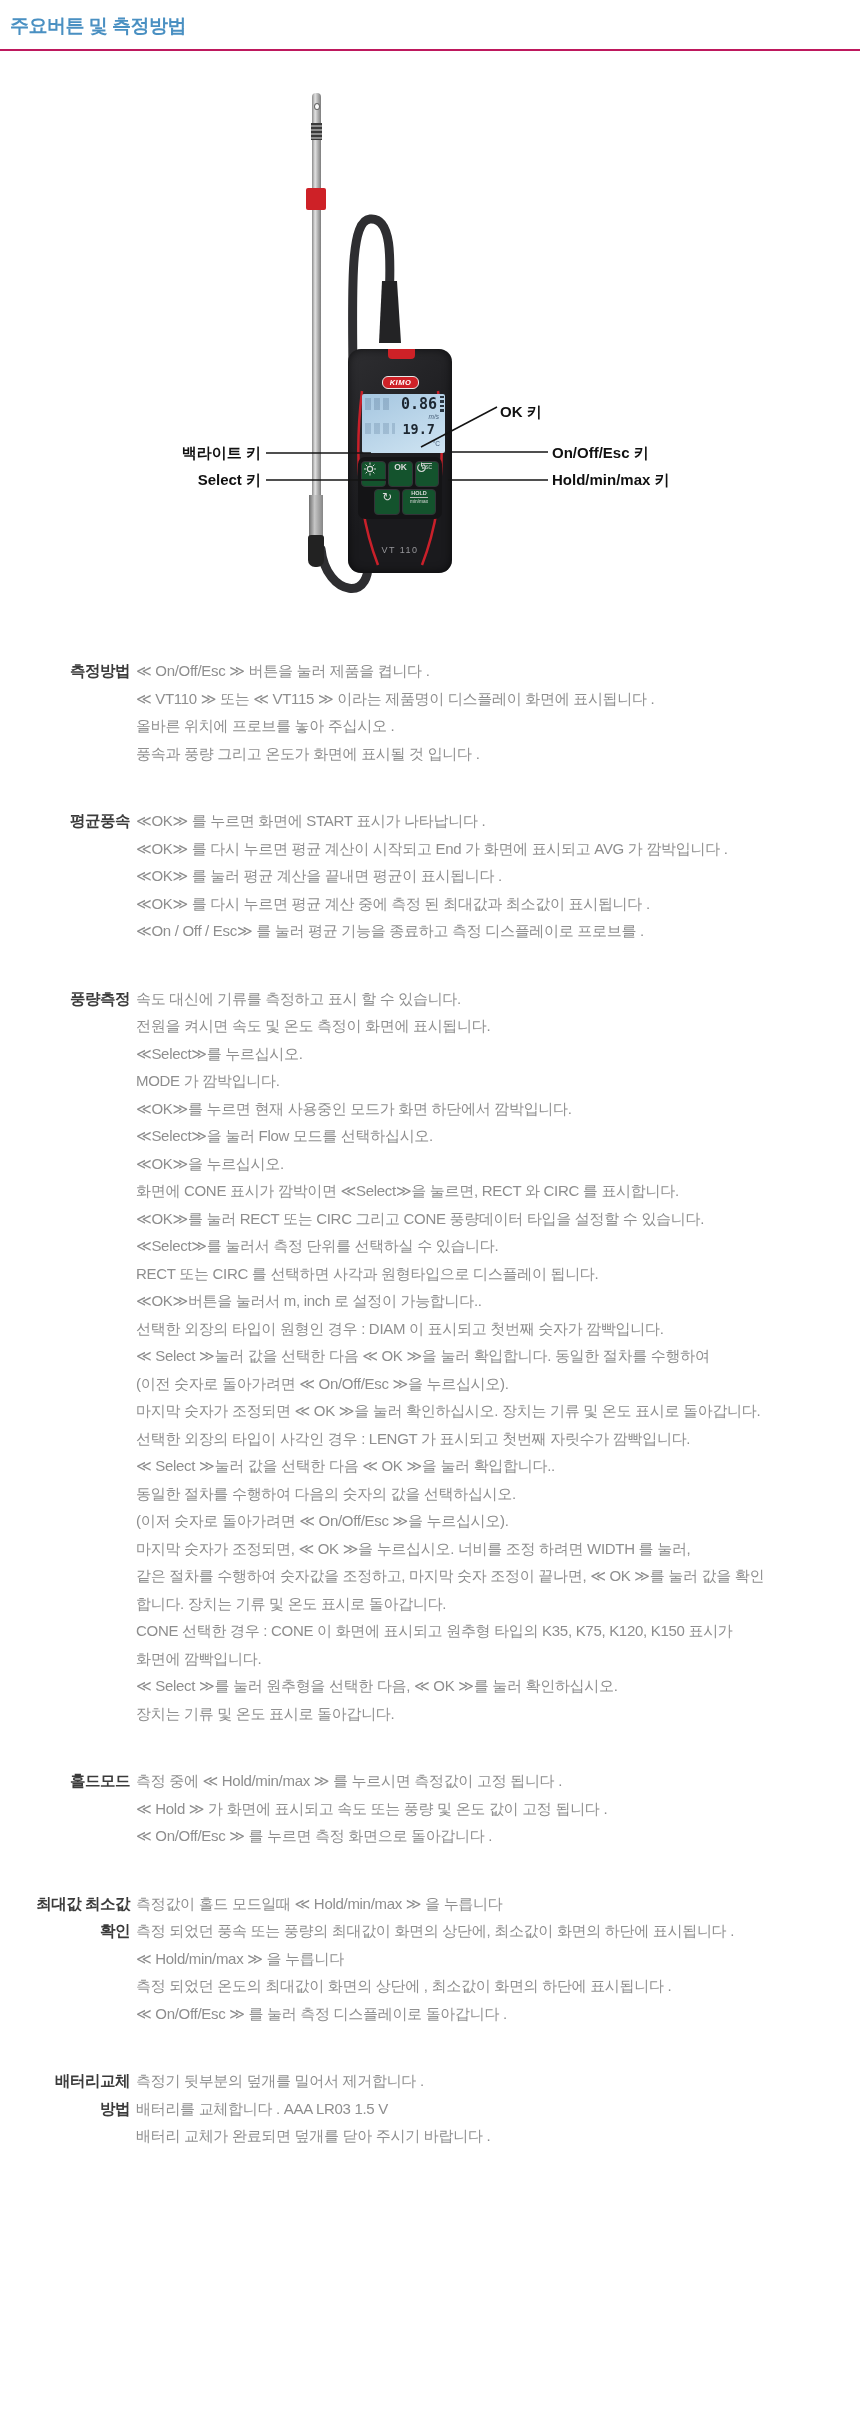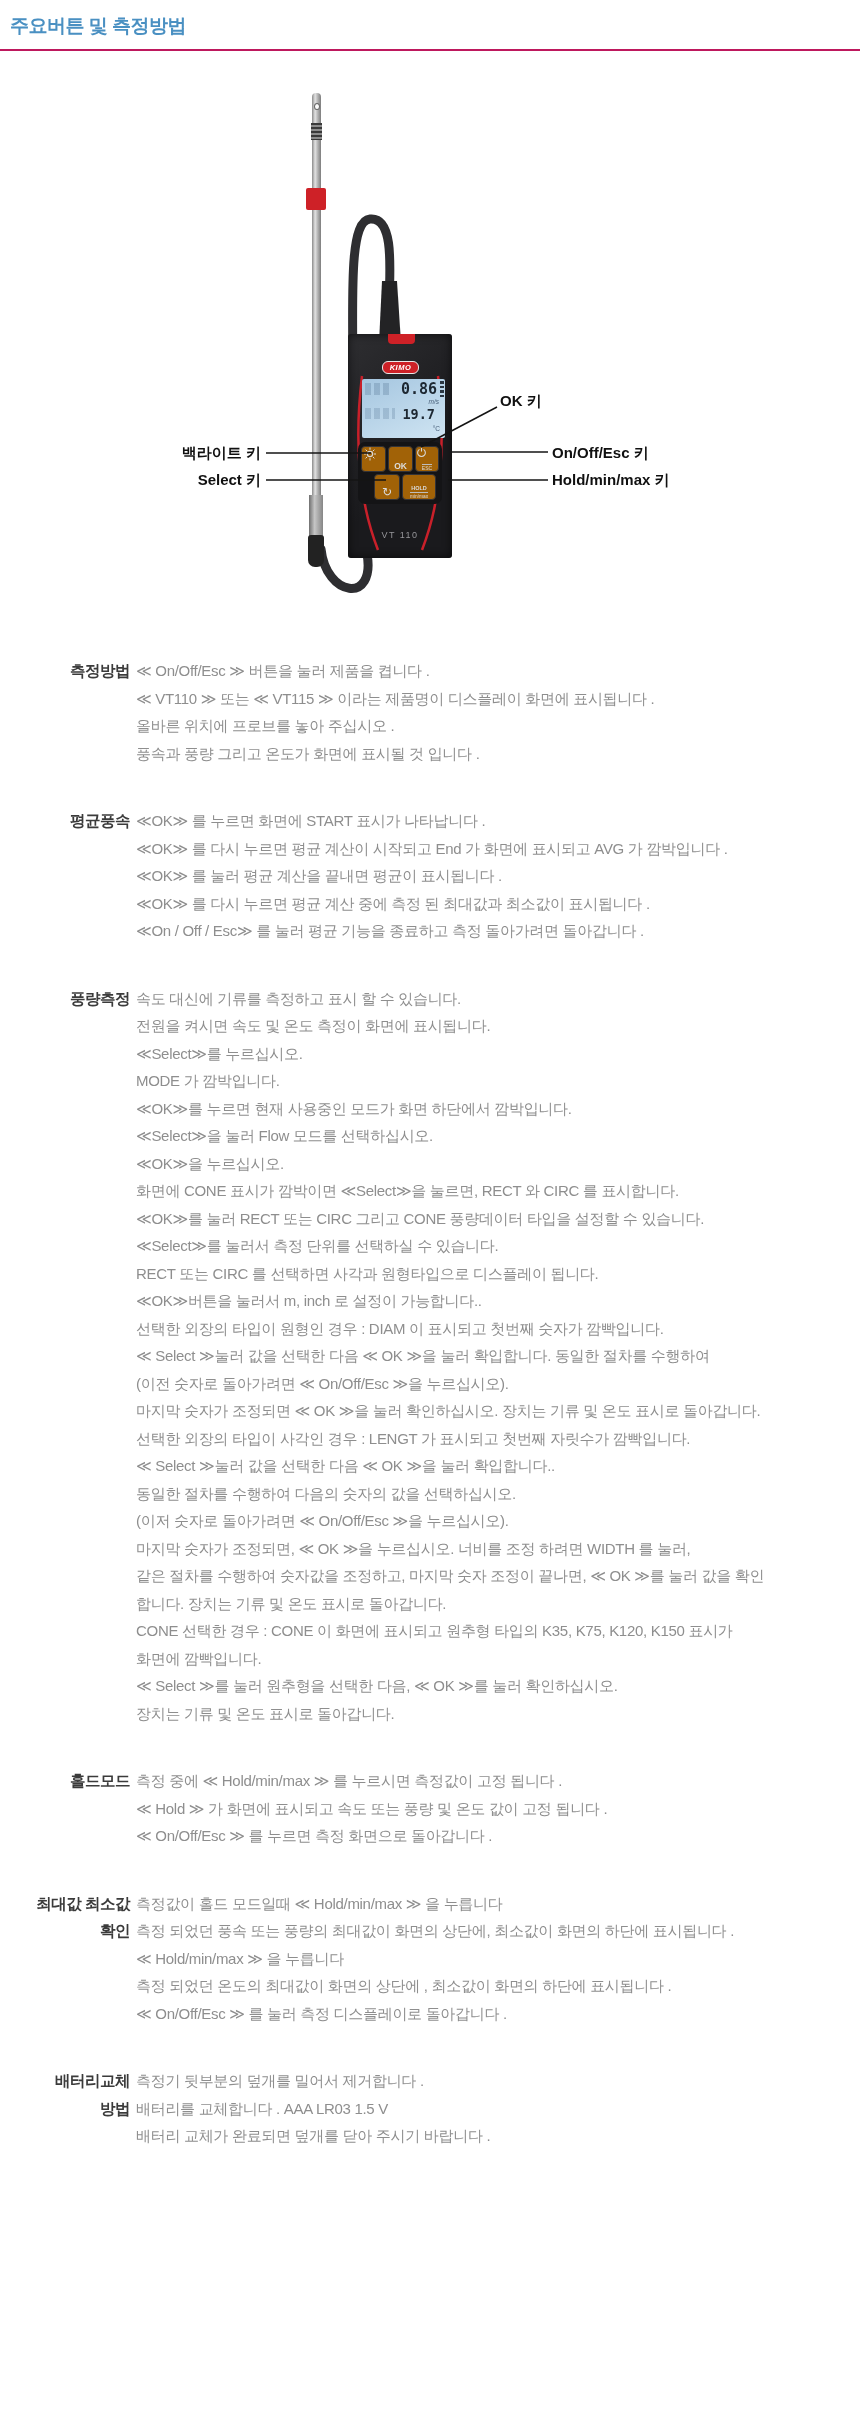--- a/index.html
+++ b/index.html
@@ -20,22 +20,22 @@
     border-radius:4px 4px 0 0}
   .probe-hole{position:absolute;left:313.5px;top:52px;width:6px;height:7px;background:#fdfdfd;
     border:1px solid #666;border-radius:50%}
   .probe-sensor{position:absolute;left:311px;top:72px;width:11px;height:17px;
     background:repeating-linear-gradient(to bottom,#3a3a3a 0 2px,#8d8d8d 2px 4px)}
   .probe-band{position:absolute;left:306px;top:137px;width:20px;height:22px;background:#ce2127;border-radius:2px}
   .probe-grip{position:absolute;left:309px;top:444px;width:14px;height:42px;
     background:linear-gradient(to right,#6f6f6f,#c6c6c6 40%,#868686)}
   .probe-end{position:absolute;left:308px;top:484px;width:16px;height:32px;background:#222;border-radius:3px 3px 7px 7px}
 
-  .device{position:absolute;left:348px;top:283px;width:104px;height:224px;
-    background:linear-gradient(135deg,#2e2e31,#1a1a1d 60%);border-radius:3px;
+  .device{position:absolute;left:348px;top:298px;width:104px;height:224px;
+    background:linear-gradient(135deg,#2e2e31,#1a1a1d 60%);border-radius:13px;
     box-shadow:inset 0 0 10px rgba(0,0,0,.65)}
   .device-clip{position:absolute;left:40px;top:0;width:27px;height:10px;background:#ce2127;border-radius:0 0 4px 4px}
   .kimo-logo{position:absolute;left:34px;top:27px;width:37px;height:13px;background:#ce2127;
     border:1px solid #e9e9e9;border-radius:6px;display:flex;align-items:center;justify-content:center}
   .kimo-logo span{color:#fff;font-size:7.5px;font-weight:bold;font-style:italic;letter-spacing:.5px}
 
   .lcd{position:absolute;left:14px;top:45px;width:83px;height:59px;border-radius:2px;overflow:hidden;
     background:linear-gradient(155deg,#a5c6e0,#cfe4f2)}
   .lcd-ghost1{position:absolute;left:3px;top:4px;width:26px;height:12px;
     background:repeating-linear-gradient(to right,rgba(96,128,158,.35) 0 6px,transparent 6px 9px)}
@@ -44,36 +44,36 @@
   .lcd-bars{position:absolute;right:1.5px;top:2px;width:4px;height:17px;
     background:repeating-linear-gradient(to bottom,#2a3642 0 2.5px,transparent 2.5px 4.5px)}
   .lcd-main{position:absolute;right:8px;top:1px;font-family:"DejaVu Sans Mono",monospace;font-weight:bold;
     font-size:15px;color:#1d2731}
   .lcd-unit1{position:absolute;right:6px;top:19px;font-size:6.5px;font-style:italic;color:#49607a}
   .lcd-sub{position:absolute;right:10px;top:27px;font-family:"DejaVu Sans Mono",monospace;font-weight:bold;
     font-size:13.5px;color:#1d2731}
   .lcd-unit2{position:absolute;right:5px;top:46px;font-size:6.5px;color:#49607a}
 
   .btn-panel{position:absolute;left:10px;top:108px;width:84px;height:62px;background:#141416;border-radius:7px}
-  .key{position:absolute;background:#a16207;border:1px solid #333338;border-radius:4px;
-    display:flex;flex-direction:column;align-items:center;justify-content:flex-end;color:#dcdcdc}
+  .key{position:absolute;background:#14532d;border:1px solid #333338;border-radius:4px;
+    display:flex;flex-direction:column;align-items:center;justify-content:flex-start;color:#dcdcdc}
   .key-backlight{left:3px;top:4px;width:25px;height:26px}
   .key-ok{left:30px;top:4px;width:25px;height:26px;font-size:8.5px;font-weight:bold}
   .key-power{left:57px;top:4px;width:24px;height:26px}
   .key-select{left:16px;top:32px;width:26px;height:26px;font-size:12px}
   .key-hold{left:44px;top:32px;width:34px;height:26px}
   .esc-label{font-size:5px;border-top:1px solid #bdbdbd;margin-top:1px;padding-top:1px;line-height:5px}
   .hold-top{font-size:5.5px;font-weight:bold;line-height:6px}
   .hold-bottom{font-size:4.8px;border-top:1px solid #bdbdbd;margin-top:1px;padding-top:1px;line-height:5.5px}
   .model-label{position:absolute;left:0;right:0;top:196px;text-align:center;color:#96969a;
     font-size:9px;letter-spacing:1.5px;font-weight:normal}
 
   .callout{position:absolute;font-size:15px;font-weight:bold;color:#101010;white-space:nowrap}
   .callout.left-side{width:113px;text-align:right}
-  .co-ok{left:500px;top:341px}
+  .co-ok{left:500px;top:352px}
   .co-backlight{left:148px;top:393px}
   .co-onoff{left:552px;top:393px}
   .co-select{left:148px;top:420px}
   .co-hold{left:552px;top:420px}
 
   
   .sections{padding-top:14px}
   .section{display:flex;gap:6px;margin-bottom:40px}
   .section-heading{width:130px;min-width:130px;text-align:right;font-weight:bold;
     font-size:15.5px;color:#3b3b3b;line-height:27.5px;letter-spacing:-0.5px}
@@ -189,21 +189,21 @@
     </div>
     <div class="section">
       <div class="section-heading">
         <div>평균풍속</div>
       </div>
       <div class="section-body">
         <div>≪OK≫ 를 누르면 화면에 START 표시가 나타납니다 .</div>
         <div>≪OK≫ 를 다시 누르면 평균 계산이 시작되고 End 가 화면에 표시되고 AVG 가 깜박입니다 .</div>
         <div>≪OK≫ 를 눌러 평균 계산을 끝내면 평균이 표시됩니다 .</div>
         <div>≪OK≫ 를 다시 누르면 평균 계산 중에 측정 된 최대값과 최소값이 표시됩니다 .</div>
-        <div>≪On / Off / Esc≫ 를 눌러 평균 기능을 종료하고 측정 돌아가려면 돌아갑니다 .</div>
+        <div>≪On / Off / Esc≫ 를 눌러 평균 기능을 종료하고 측정 디스플레이로 프로브를 .</div>
       </div>
     </div>
     <div class="section">
       <div class="section-heading">
         <div>풍량측정</div>
       </div>
       <div class="section-body">
         <div>속도 대신에 기류를 측정하고 표시 할 수 있습니다.</div>
         <div>전원을 켜시면 속도 및 온도 측정이 화면에 표시됩니다.</div>
         <div>≪Select≫를 누르십시오.</div>

